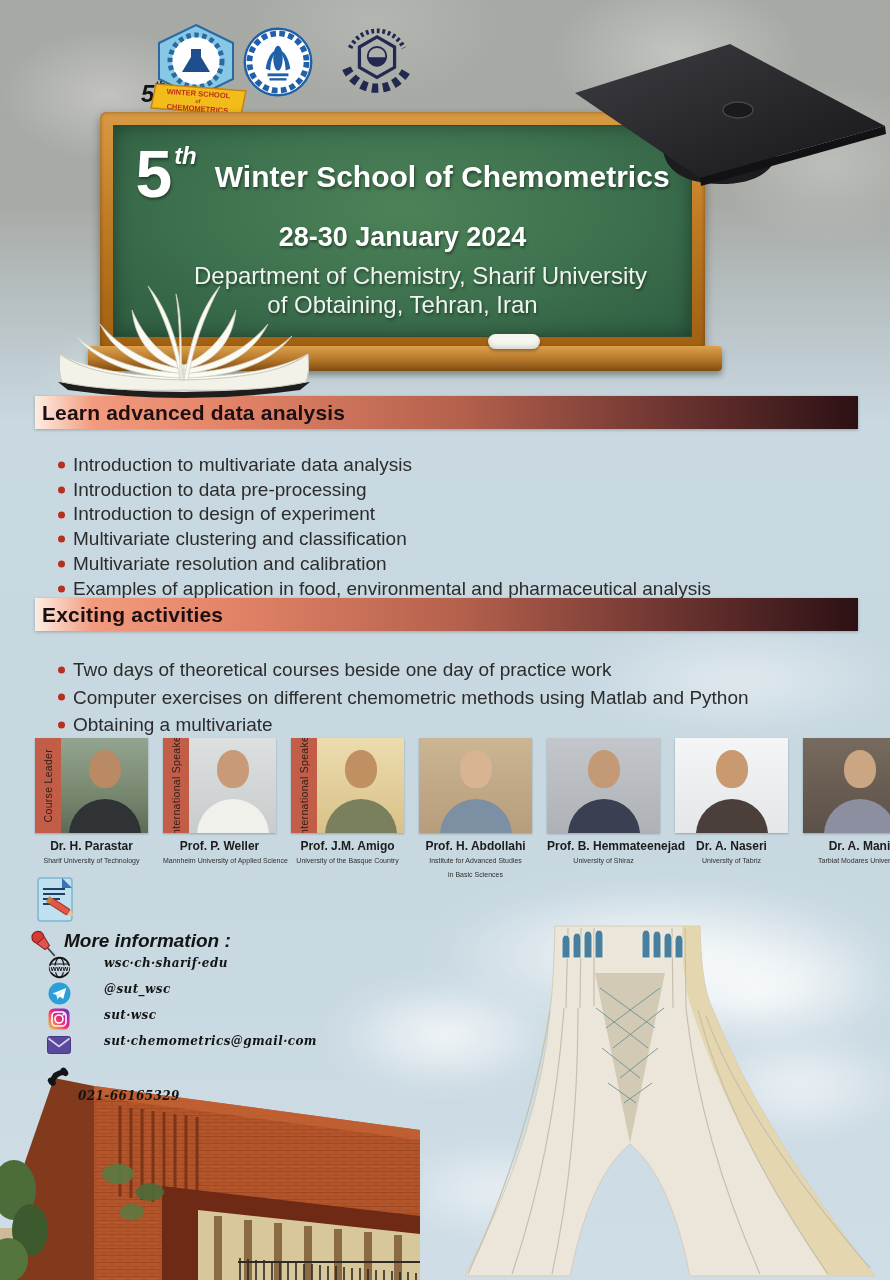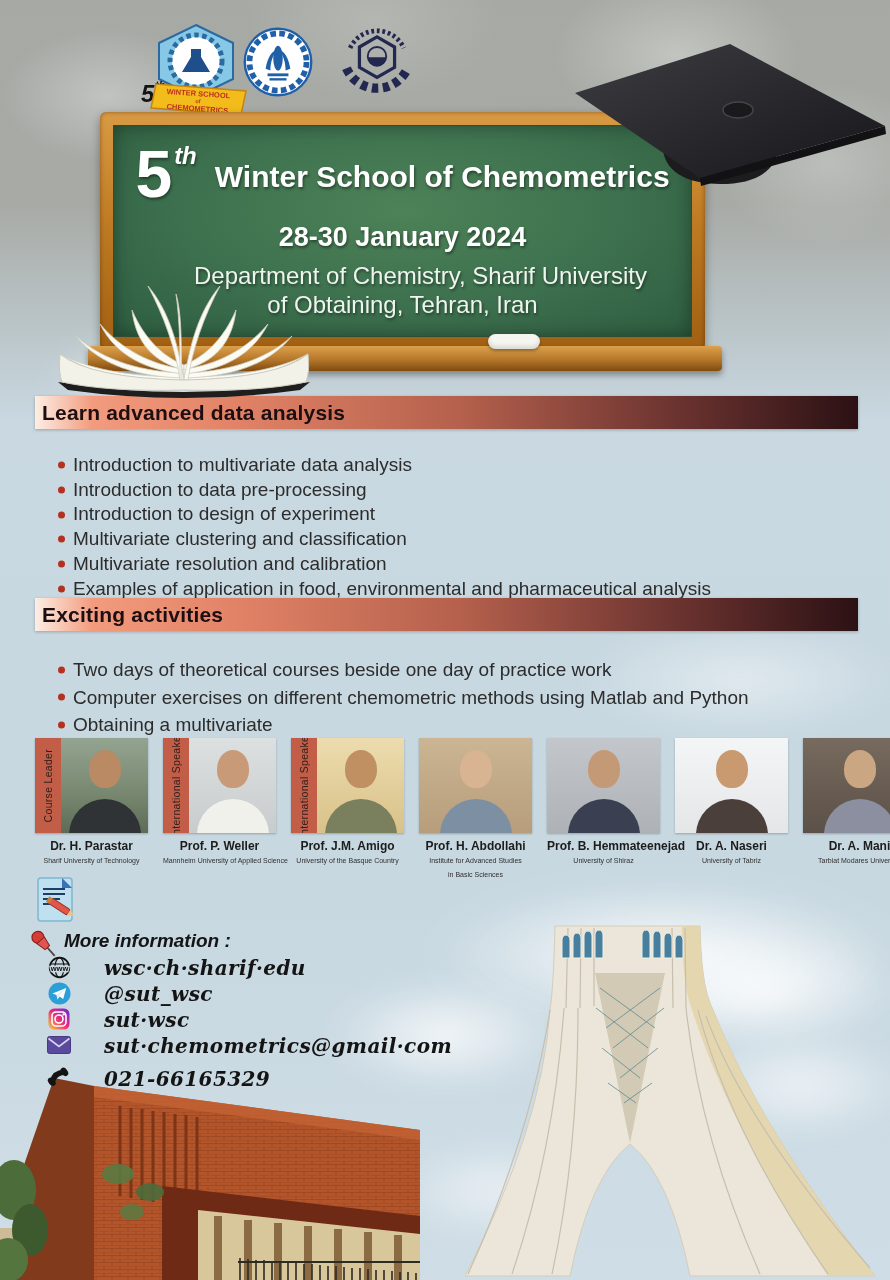--- a/index.html
+++ b/index.html
@@ -67,23 +67,23 @@
     width:72px;height:38px;border-radius:40px 40px 0 0;}
   .with-strip .head,.with-strip .torso{margin-left:13px;}
   .sp-name{margin-top:6px;font-size:12px;font-weight:600;color:#1c1c1c;text-align:center;white-space:nowrap;}
   .sp-org{margin-top:3px;font-size:7px;color:#2e2e2e;text-align:center;white-space:nowrap;line-height:1.5;}
   
   .reg-text{left:90px;top:880px;z-index:3;position:absolute;}
   .reg-text div{font-size:14.5px;font-weight:bold;color:#1e1e1e;line-height:18px;}
   .mi-title{left:64px;top:930px;font-size:19px;font-weight:600;color:#141414;z-index:3;font-style:italic;}
   .contacts{left:46px;top:956px;z-index:3;position:absolute;}
   .c-row{display:flex;align-items:flex-start;height:26px;}
-  .c-row.last{margin-top:7px;}
+  .c-row.last{margin-top:7px;flex-direction:column;}
   .c-icon{width:26px;height:22px;display:flex;align-items:center;justify-content:center;}
-  .c-val{margin-left:32px;font-size:20px;font-weight:bold;font-style:italic;
+  .c-val{margin-left:32px;font-size:12px;font-weight:bold;font-style:italic;
     font-family:"DejaVu Serif",serif;color:#141414;letter-spacing:.4px;}
   svg text{font-family:"Liberation Sans",sans-serif;}
 </style>
 </head>
 <body>
 
 <div id="poster">
 
   <div class="abs toptex"></div>
 

